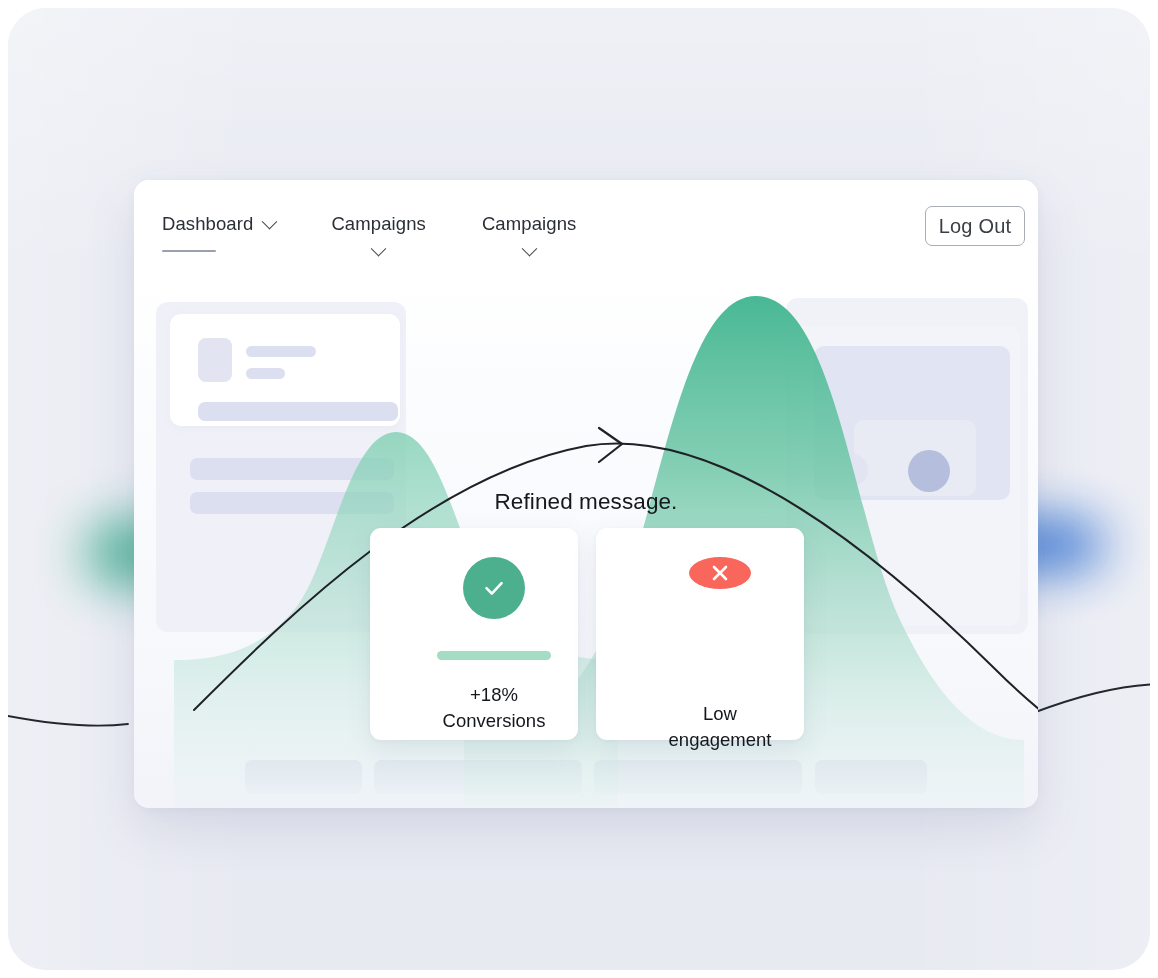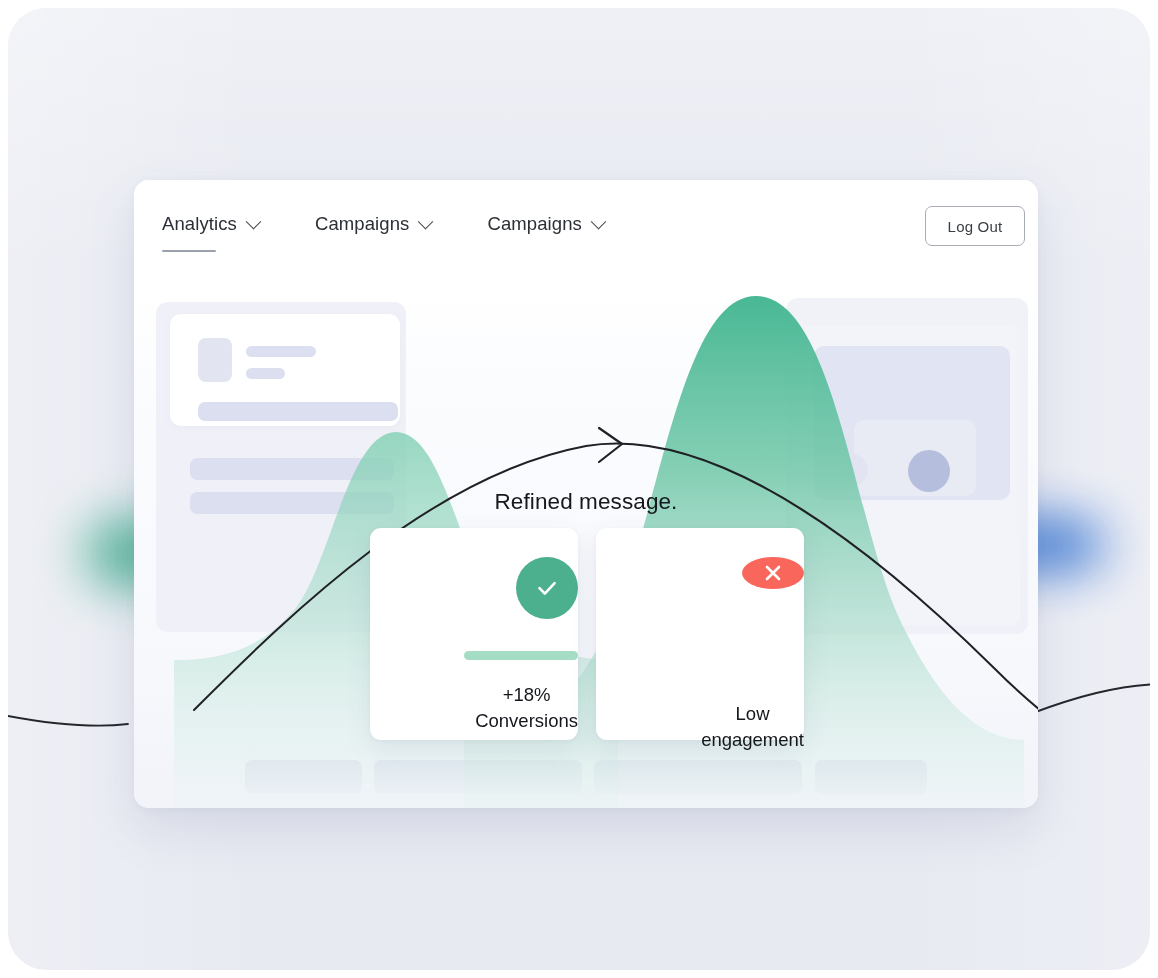--- a/index.html
+++ b/index.html
@@ -108,21 +108,21 @@
     position: relative;
     display: flex;
     align-items: center;
     gap: 11px;
     font-size: 18.5px;
     color: #2b2f36;
     letter-spacing: .1px;
     cursor: pointer;
     padding-bottom: 4px;
   }
-  .nav-item + .nav-item { margin-left: 56px; }
+  .nav-item + .nav-item { margin-left: 56px; flex-direction: column; }
 
   .nav-item .chev {
     display: inline-block;
     width: 11px;
     height: 11px;
     border-right: 1.6px solid #45484e;
     border-bottom: 1.6px solid #45484e;
     transform: rotate(45deg) translate(-2px,-2px);
   }
 
@@ -139,21 +139,21 @@
   .logout-btn {
     position: absolute;
     right: 13px;
     top: 26px;
     width: 100px;
     height: 40px;
     border: 1px solid #a8acb5;
     border-radius: 7px;
     background: #ffffff;
     color: #3a3e45;
-    font-size: 15px;
+    font-size: 20px;
     font-family: "Liberation Sans", sans-serif;
     cursor: pointer;
     letter-spacing: .2px;
   }
 
   
   .sk {
     position: absolute;
     background: #dcdff0;
     border-radius: 7px;
@@ -288,21 +288,21 @@
     position: absolute;
     top: 348px;
     width: 208px;
     height: 212px;
     border-radius: 11px;
     background: #ffffff;
     box-shadow: 0 10px 26px rgba(80,95,140,.10), 0 1px 4px rgba(80,95,140,.05);
     z-index: 8;
     display: flex;
     flex-direction: column;
-    align-items: flex-end;
+    align-items: center;
     padding-left: 40px;
   }
   .card-green { left: 236px; }
   .card-red   { left: 462px; gap: 29px; }
 
   .status-circle {
     width: 62px; height: 62px;
     border-radius: 50%;
     margin-top: 29px;
     display: flex;
@@ -444,21 +444,21 @@
         <div class="metric-text">
           <div>Low</div>
           <div>engagement</div>
         </div>
       </div>
 
       <div class="dash-header">
         <div class="nav">
 
           <div class="nav-item">
-            <span>Analytics</span>
+            <span>Dashboard</span>
             <span class="chev"></span>
             <span class="nav-underline"></span>
           </div>
 
           <div class="nav-item">
             <span>Campaigns</span>
             <span class="chev"></span>
           </div>
 
           <div class="nav-item">

